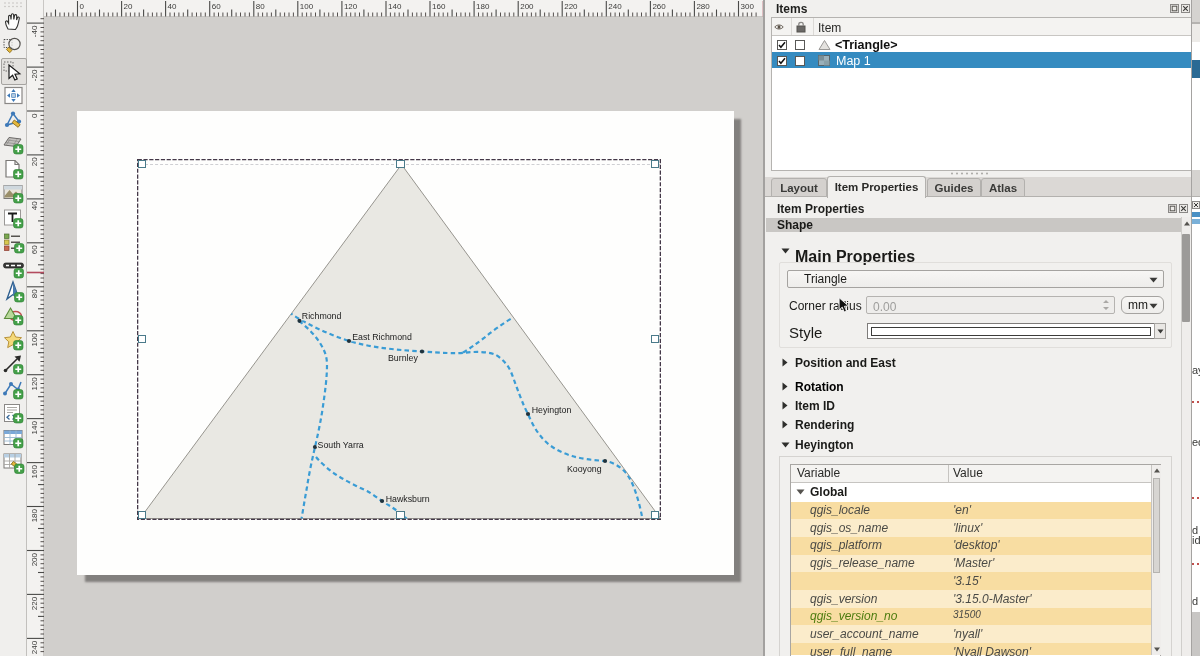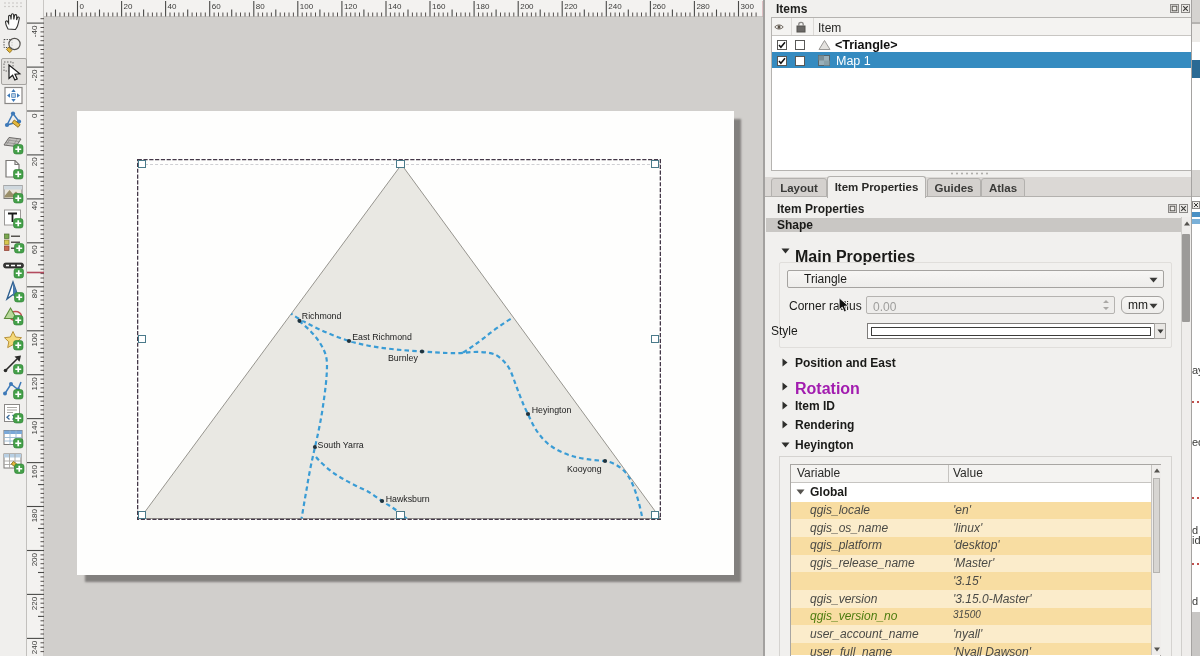--- a/index.html
+++ b/index.html
@@ -598,36 +598,36 @@
 <div style="position:absolute;left:787px;top:270px;width:377px;height:18px;background:linear-gradient(#f7f6f4,#eeedeb);border:1px solid #a5a3a0;border-radius:2px;box-sizing:border-box;font-size:12px;color:#1a1a18;line-height:16px;padding-left:16px">Triangle<svg style="position:absolute;right:5px;top:5.5px;width:9px;height:6px" viewBox="0 0 9 6">
       <path d="M0.5,0.8 H8.5 L4.5,5.5 Z" fill="#3a3a38"></path>
     </svg></div>
 <div style="position:absolute;left:789px;top:299px;font-size:12px;color:#1a1a18">Corner radius</div>
 <div style="position:absolute;left:866px;top:296px;width:249px;height:18px;background:#eeedeb;border:1px solid #b5b3b0;border-radius:2px;box-sizing:border-box"><span style="font-size:12px;color:#9e9e9c;line-height:16px;padding-left:6px">0.00</span><svg style="position:absolute;right:3px;top:2px;width:10px;height:12px" viewBox="0 0 10 12">
       <path d="M2,4 L5,1 L8,4 Z M2,8 L5,11 L8,8 Z" fill="#aaa8a5"></path>
     </svg></div>
 <div style="position:absolute;left:1121px;top:296px;width:43px;height:18px;background:linear-gradient(#f7f6f4,#eeedeb);border:1px solid #a5a3a0;border-radius:6px;box-sizing:border-box;font-size:12px;color:#1a1a18;line-height:16px;padding-left:6px">mm<svg style="position:absolute;right:5px;top:5.5px;width:9px;height:6px" viewBox="0 0 9 6">
       <path d="M0.5,0.8 H8.5 L4.5,5.5 Z" fill="#3a3a38"></path>
     </svg></div>
-<div style="position:absolute;left:771px;top:324px;font-size:12px;color:#1a1a18">Style</div>
+<div style="position:absolute;left:789px;top:324px;font-size:15px;color:#1a1a18">Style</div>
 <div style="position:absolute;left:867px;top:323px;width:288px;height:16px;background:#fff;border:1px solid #7e7c7a;box-sizing:border-box"></div>
 <div style="position:absolute;left:871px;top:326.5px;width:280px;height:9px;background:#fff;border:1px solid #3c3c3a;box-sizing:border-box"></div>
 <div style="position:absolute;left:1154px;top:323px;width:12px;height:16px;background:#e9e7e4;border:1px solid #a5a3a0;box-sizing:border-box">
     <svg style="position:absolute;left:1.5px;top:5px;width:7px;height:5px" viewBox="0 0 7 5">
       <path d="M0.5,0.5 H6.5 L3.5,4.5 Z" fill="#3a3a38"></path>
     </svg>
   </div>
 <svg style="position:absolute;left:782px;top:358px;width:6px;height:9px" viewBox="0 0 6 9">
     <path d="M0.5,0.5 V8.5 L5.5,4.5 Z" fill="#2e2e2c"></path>
   </svg>
 <div style="position:absolute;left:795px;top:356px;font-size:12px;font-weight:bold;color:#1a1a18">Position and East</div>
 <svg style="position:absolute;left:782px;top:381.5px;width:6px;height:9px" viewBox="0 0 6 9">
     <path d="M0.5,0.5 V8.5 L5.5,4.5 Z" fill="#2e2e2c"></path>
   </svg>
-<div style="position:absolute;left:795px;top:379.5px;font-size:16px;font-weight:bold;color:#a21caf">Rotation</div>
+<div style="position:absolute;left:795px;top:379.5px;font-size:12px;font-weight:bold;color:#000000">Rotation</div>
 <svg style="position:absolute;left:782px;top:401px;width:6px;height:9px" viewBox="0 0 6 9">
     <path d="M0.5,0.5 V8.5 L5.5,4.5 Z" fill="#2e2e2c"></path>
   </svg>
 <div style="position:absolute;left:795px;top:399px;font-size:12px;font-weight:bold;color:#1a1a18">Item ID</div>
 <svg style="position:absolute;left:782px;top:420px;width:6px;height:9px" viewBox="0 0 6 9">
     <path d="M0.5,0.5 V8.5 L5.5,4.5 Z" fill="#2e2e2c"></path>
   </svg>
 <div style="position:absolute;left:795px;top:418px;font-size:12px;font-weight:bold;color:#1a1a18">Rendering</div>
 <svg style="position:absolute;left:781px;top:441.5px;width:9px;height:6px" viewBox="0 0 9 6">
     <path d="M0.5,0.5 H8.5 L4.5,5.5 Z" fill="#2e2e2c"></path>

